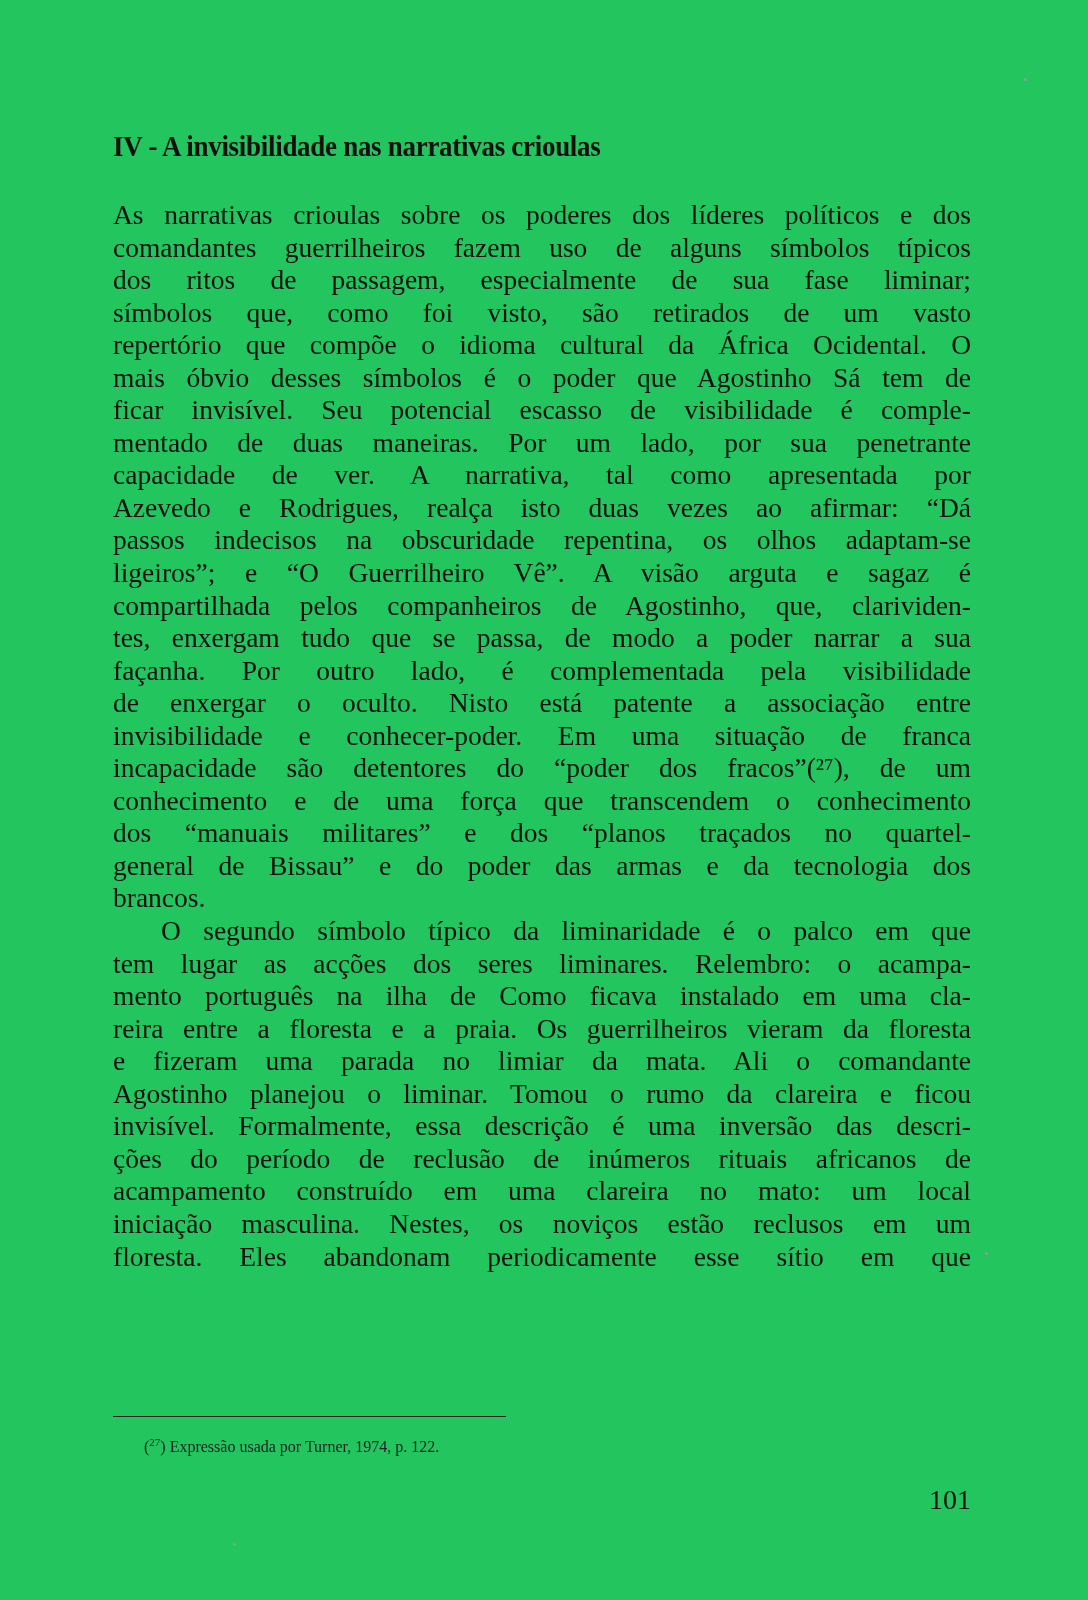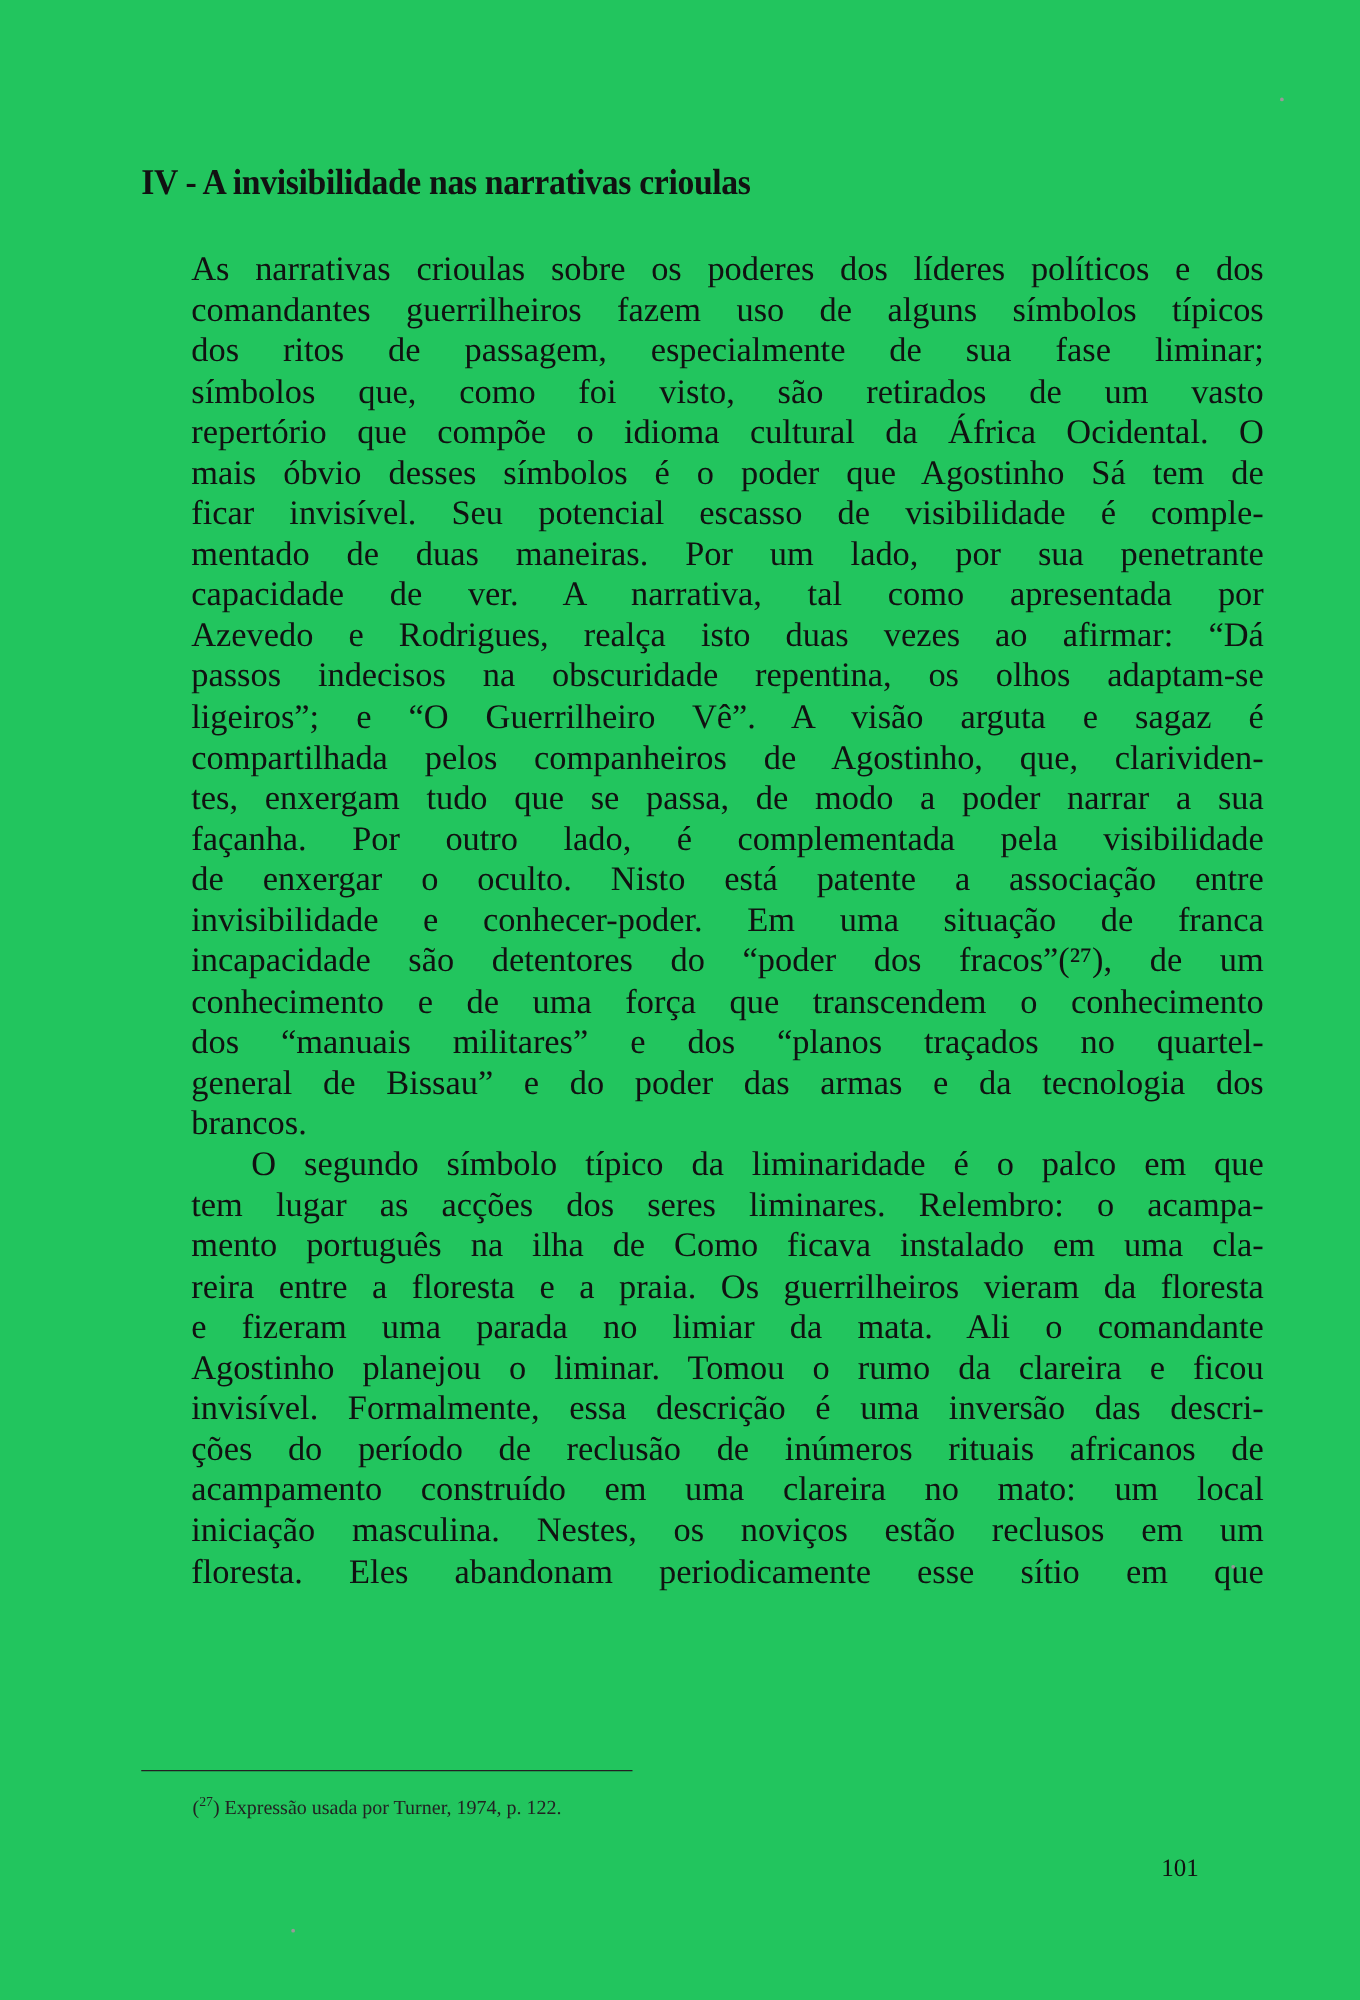--- a/index.html
+++ b/index.html
@@ -6,38 +6,38 @@
   body { width: 1088px; height: 1600px; position: relative; overflow: hidden; color: #111; }
   .page { position: absolute; left: 0; top: 0; width: 1088px; height: 1600px; background: #22c55e; }
   .heading {
     position: absolute; left: 113px; top: 130px;
     font-family: "Liberation Serif", serif; font-weight: bold;
     font-size: 29px; letter-spacing: -0.3px; color: #111;
     transform: scaleX(0.93); transform-origin: left top; white-space: nowrap;
   }
   .body-text {
     position: absolute; left: 113px; top: 199px; width: 858px;
-    font-family: "Liberation Serif", serif; font-size: 27.5px; color: #111; margin-left: 40px;
+    font-family: "Liberation Serif", serif; font-size: 27.5px; color: #111;
   }
   .line {
     height: 32.55px; line-height: 32.55px;
     text-align: justify; text-align-last: justify; white-space: nowrap;
     overflow: visible;
   }
   .line.last { text-align-last: left; }
   .line.indent { padding-left: 48px; }
   .rule { position: absolute; left: 113px; top: 1416px; width: 393px; height: 0; border-top: 1.5px solid #222; }
   .footnote {
-    position: absolute; left: 154px; top: 1436px;
+    position: absolute; left: 144px; top: 1436px;
     font-family: "Liberation Serif", serif; font-size: 16px; color: #222;
   }
   .footnote sup { font-size: 11px; vertical-align: 6px; }
   .page-number {
     position: absolute; left: 929px; top: 1484px;
-    font-family: "Liberation Serif", serif; font-size: 20px; color: #111;
+    font-family: "Liberation Serif", serif; font-size: 28px; color: #111;
   }
   .speck { position: absolute; width: 3px; height: 3px; background: #999; border-radius: 50%; }
 </style>
 </head>
 <body>
 
 <div class="page">
   <div class="heading">IV - A invisibilidade nas narrativas crioulas</div>
 
   <div class="body-text">

